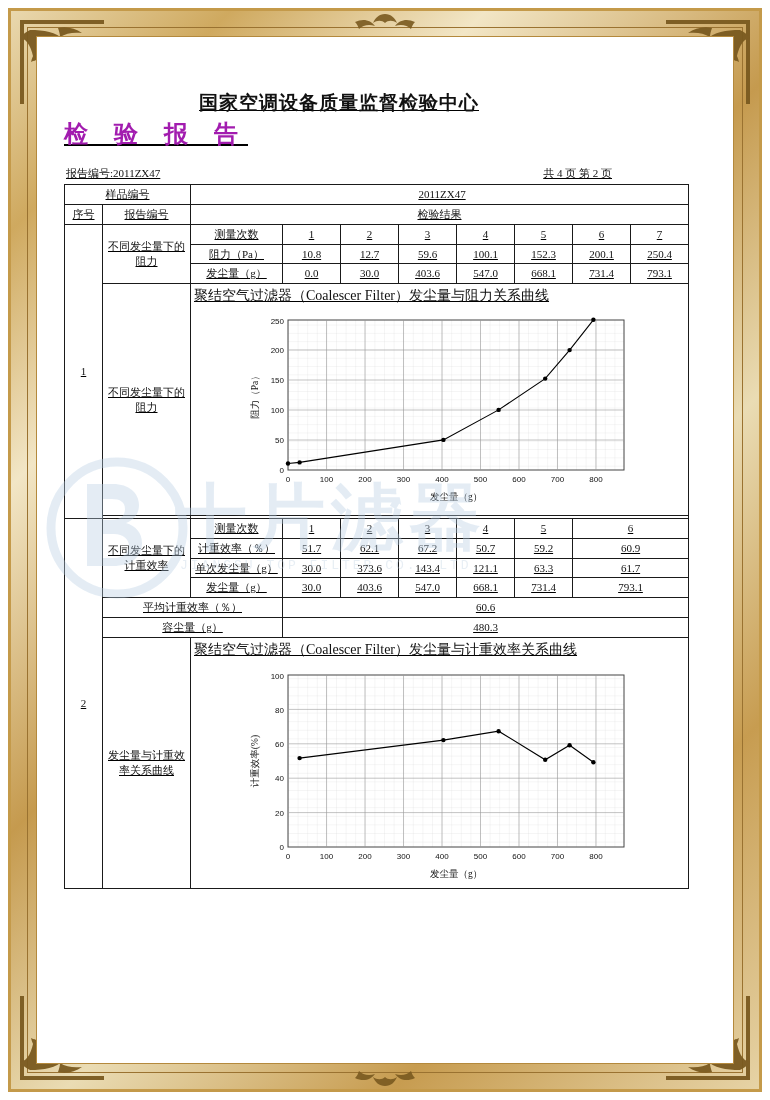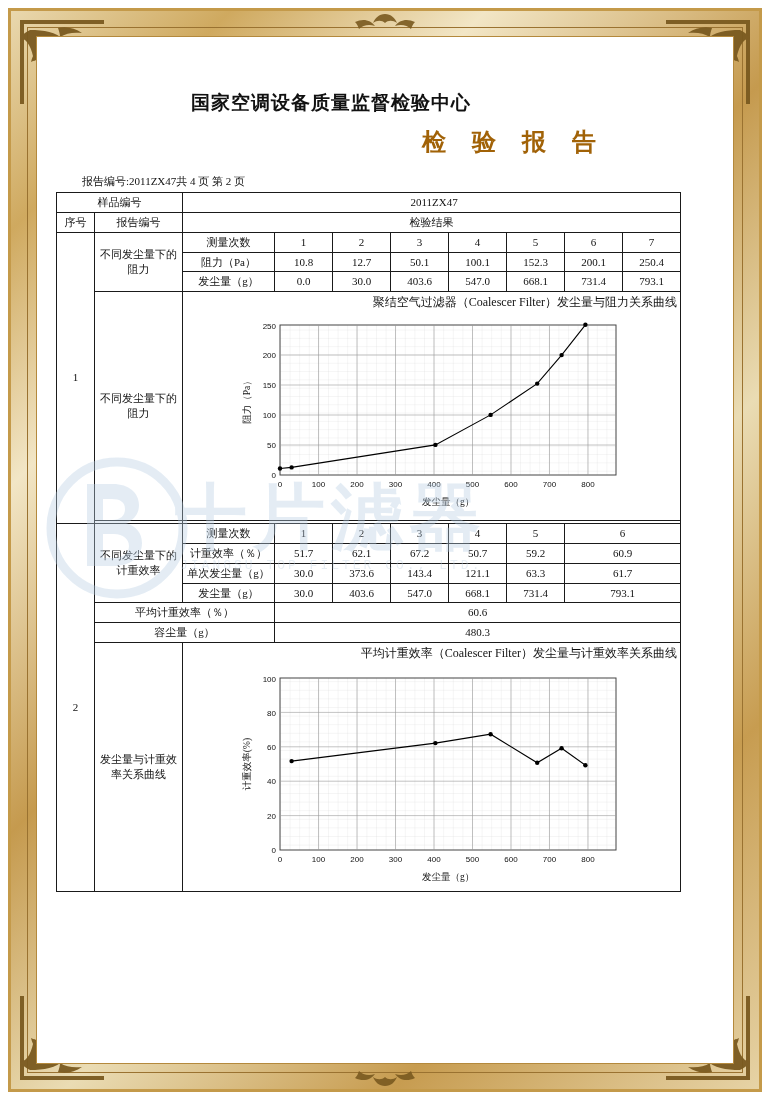--- a/index.html
+++ b/index.html
@@ -44,48 +44,48 @@
   .c-bl{left:14px;bottom:14px;transform:scaleY(-1);}
   .c-br{right:14px;bottom:14px;transform:scale(-1,-1);}
   .edge-mid{position:absolute;color:#7a5a20;opacity:.9;}
   .em-top{left:50%;top:12px;transform:translateX(-50%);}
   .em-bottom{left:50%;bottom:12px;transform:translateX(-50%) scaleY(-1);}
   .em-left{left:12px;top:50%;transform:translateY(-50%) rotate(-90deg);}
   .em-right{right:12px;top:50%;transform:translateY(-50%) rotate(90deg);}
 
   
   .content{
-    position:absolute;left:56px;top:70px;width:550px;height:960px;
+    position:absolute;left:64px;top:70px;width:550px;height:960px;text-decoration:underline;
   }
   .title-org{
     text-align:center;font-size:19px;font-weight:bold;color:#111;
     letter-spacing:1px;margin-top:20px;
   }
   .title-main{
-    text-align:right;font-size:24px;font-weight:bold;color:#a16207;
-    letter-spacing:10px;margin-top:10px;
+    text-align:left;font-size:24px;font-weight:bold;color:#a21caf;
+    letter-spacing:10px;margin-top:2px;
   }
   .meta-row{
-    display:flex;justify-content:flex-start;align-items:flex-end;
-    font-size:11px;color:#111;margin-top:16px;padding:0 2px 3px 2px;margin-left:24px;
+    display:flex;justify-content:space-between;align-items:flex-end;
+    font-size:11px;color:#111;margin-top:16px;padding:0 2px 3px 2px;
   }
   table.main{
     border-collapse:collapse;width:100%;font-size:11px;color:#111;
     table-layout:fixed;
   }
   table.main td{
     border:1px solid #1a1a1a;
     padding:2px 3px;
     text-align:center;
     vertical-align:middle;
     line-height:1.35;
   }
   .chart-cell{padding:4px 2px;}
   .chart-wrap{position:relative;width:100%;}
-  .chart-title{font-size:12px;text-align:right;margin-bottom:2px;line-height:1.4;}
+  .chart-title{font-size:14px;text-align:left;margin-bottom:2px;line-height:1.4;}
   svg.plot{display:block;margin:0 auto;}
 
   
   .watermark{
     position:absolute;left:0;top:430px;width:665px;height:230px;
     pointer-events:none;opacity:.38;
   }
   .wm-text{
     position:absolute;left:175px;top:40px;
     font-size:72px;font-weight:bold;color:#b9cfe4;
@@ -234,21 +234,21 @@
           <td>3</td>
           <td>4</td>
           <td>5</td>
           <td>6</td>
           <td>7</td>
         </tr>
         <tr>
           <td>阻力（Pa）</td>
           <td>10.8</td>
           <td>12.7</td>
-          <td>50.1</td>
+          <td>59.6</td>
           <td>100.1</td>
           <td>152.3</td>
           <td>200.1</td>
           <td>250.4</td>
         </tr>
         <tr>
           <td>发尘量（g）</td>
           <td>0.0</td>
           <td>30.0</td>
           <td>403.6</td>
@@ -372,21 +372,21 @@
         </tr>
         <tr>
           <td colspan="2">容尘量（g）</td>
           <td colspan="7">480.3</td>
         </tr>
 
         <tr>
           <td>发尘量与计重效率关系曲线</td>
           <td colspan="8" class="chart-cell">
             <div class="chart-wrap">
-              <div class="chart-title">平均计重效率（Coalescer Filter）发尘量与计重效率关系曲线</div>
+              <div class="chart-title">聚结空气过滤器（Coalescer Filter）发尘量与计重效率关系曲线</div>
               <svg class="plot" width="400" height="225" viewBox="0 0 400 225">
                 <defs>
                   <pattern id="g2" width="9.6" height="8.6" patternUnits="userSpaceOnUse">
                     <path d="M9.6 0 H0 V8.6" fill="none" stroke="#cfcfcf" stroke-width="0.4"></path>
                   </pattern>
                 </defs>
                 <rect x="48" y="14" width="336" height="172" fill="url(#g2)" stroke="#444" stroke-width="1"></rect>
                 <g stroke="#9a9a9a" stroke-width="0.6">
                   <line x1="48" y1="48.4" x2="384" y2="48.4"></line>
                   <line x1="48" y1="82.8" x2="384" y2="82.8"></line>

